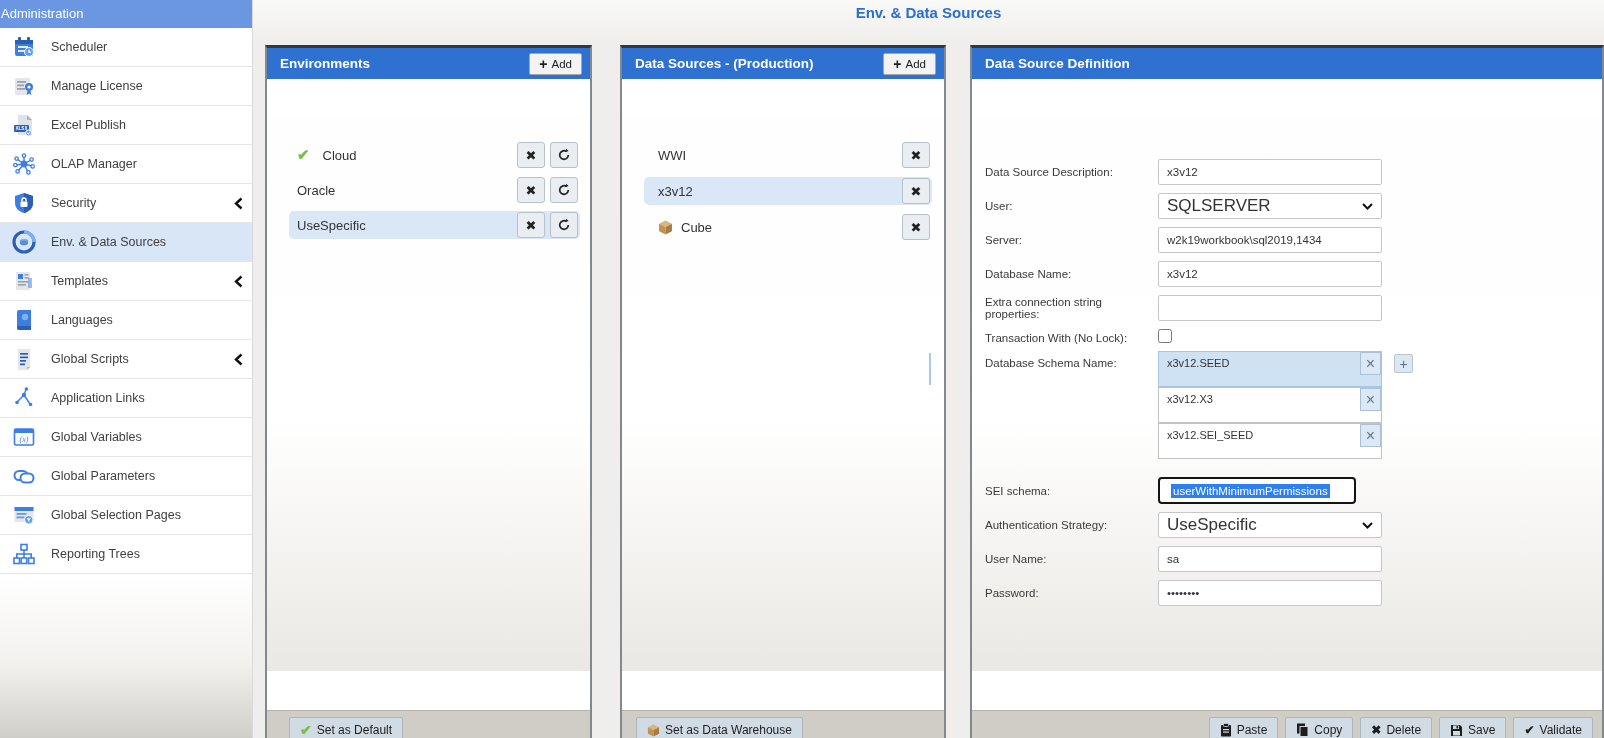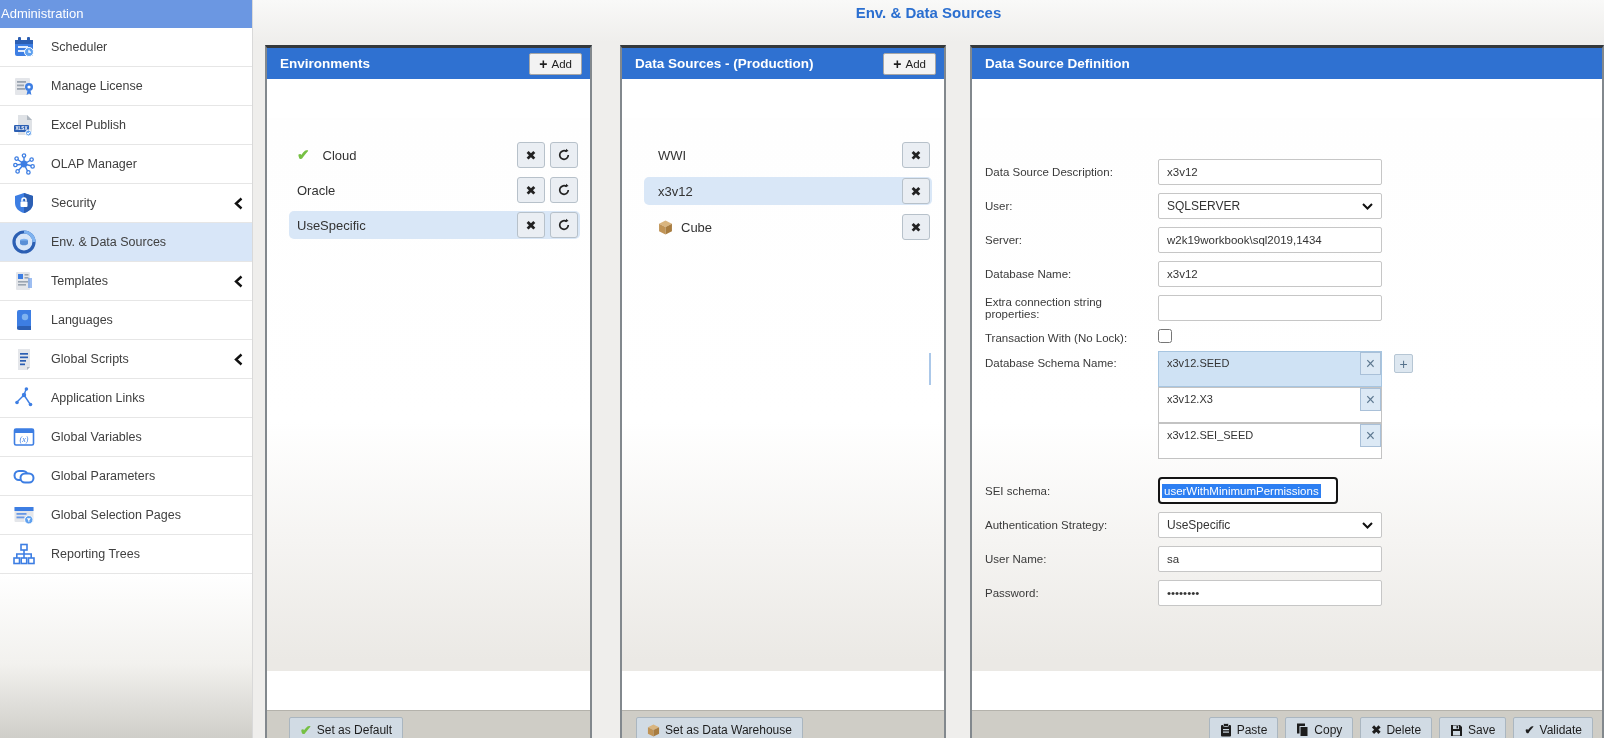--- a/index.html
+++ b/index.html
@@ -106,21 +106,21 @@
   .flabel { width: 173px; font-size: 11.5px; color: #3a3a3a; flex: 0 0 173px; }
   .fctrl { width: 224px; position: relative; }
   .txt {
     width: 224px; height: 26px; border: 1px solid #c6c6c6; border-radius: 2px;
     padding: 0 8px; font-size: 11.5px; color: #333; background: #fff;
     font-family: "Liberation Sans", sans-serif;
   }
   .selectbox {
     width: 224px; height: 26px; border: 1px solid #c6c6c6; border-radius: 2px; background: #fff;
     display: flex; align-items: center; justify-content: space-between;
-    padding: 0 8px; font-size: 12px; color: #333; cursor: pointer;
+    padding: 0 8px; font-size: 17px; color: #333; cursor: pointer;
   }
   .chev { font-weight: bold; color: #111; }
   .checkbox { width: 14px; height: 14px; accent-color: #fff; }
   .schema-row { position: relative; margin-bottom: 0; }
   .schema-input {
     width: 224px; height: 36px; border: 1px solid #c3c3c3;
     padding: 0 26px 12px 8px; font-size: 11px; color: #333; background: #fff;
     font-family: "Liberation Sans", sans-serif; display: block;
   }
   .schema-input.hl { background: #cfe2f4; border-color: #a7c5e0; }
@@ -130,22 +130,22 @@
     display: flex; align-items: center; justify-content: center;
     font-size: 16px; color: #5d7890; cursor: pointer; line-height: 1;
   }
   .plusbtn {
     position: absolute; right: -31px; top: 3px; width: 19px; height: 19px;
     background: #dde7f0; border: 1px solid #b6c6d4; border-radius: 2px;
     display: flex; align-items: center; justify-content: center;
     font-size: 14px; color: #56728c; cursor: pointer; line-height: 1;
   }
   .sei-input {
-    width: 180px; height: 27px; border: 2px solid #141414; border-radius: 4px; background: #fff;
-    display: flex; align-items: center; padding: 0 2px; cursor: text;
+    width: 198px; height: 27px; border: 2px solid #141414; border-radius: 4px; background: #fff;
+    display: flex; align-items: center; padding: 0 11px; cursor: text;
   }
   .sel-text { background: #2d7ff2; color: #ffffff; font-size: 11.5px; padding: 1px 2px; white-space: nowrap; }
   .mt18 { margin-top: 18px; }
 
   svg { display: block; }
 </style>
 </head>
 <body>
 
 <aside class="sidebar">

